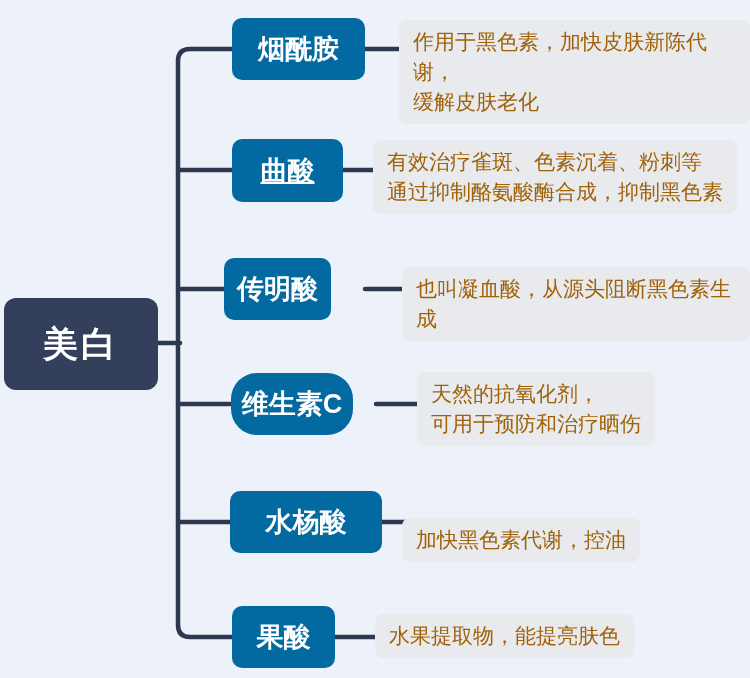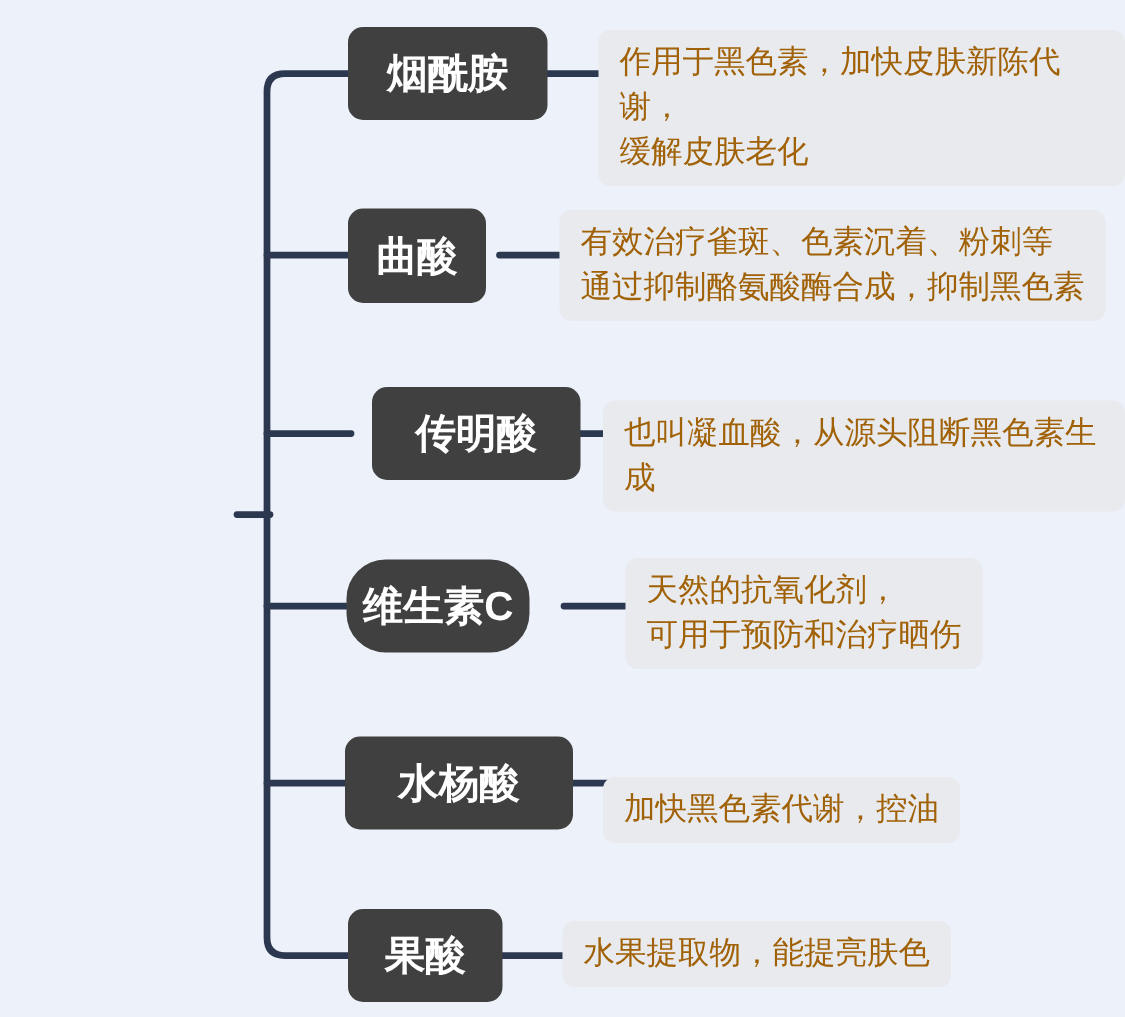--- a/index.html
+++ b/index.html
@@ -18,27 +18,27 @@
     position: absolute;
     display: flex; align-items: center; justify-content: center;
     box-sizing: border-box;
   }
   .root {
     left: 4px; top: 298px; width: 154px; height: 92px;
     background: #343f5b; border-radius: 12px;
     color: #ffffff; font-size: 35px; font-weight: bold; letter-spacing: 3px;
   }
   .branch {
-    background: #404040; border-radius: 10px;
+    background: #0369a1; border-radius: 10px;
     color: #ffffff; font-size: 27px; font-weight: 600;
     height: 62px;
   }
   .b1 { left: 232px; top: 18px;  width: 133px; }
-  .b2 { left: 232px; top: 139px; width: 92px; height: 63px; }
-  .b3 { left: 248px; top: 258px; width: 139px; }
+  .b2 { left: 232px; top: 139px; width: 111px; height: 63px; text-decoration: underline; }
+  .b3 { left: 224px; top: 258px; width: 107px; }
   .b4 { left: 231px; top: 373px; width: 122px; border-radius: 26px; }
   .b5 { left: 230px; top: 491px; width: 152px; }
   .b6 { left: 232px; top: 606px; width: 103px; justify-content: center; }
 
   .desc {
     position: absolute;
     display: inline-block;
     background: #e8eaee; border-radius: 8px;
     padding: 7px 14px;
     color: #a16207; font-size: 21px; line-height: 30px;
@@ -65,20 +65,23 @@
     <path d="M 178 404 L 234 404"></path>
     <path d="M 178 522 L 234 522"></path>
     <path d="M 365 49 L 402 49"></path>
     <path d="M 333 170 L 376 170"></path>
     <path d="M 365 289 L 405 289"></path>
     <path d="M 376 404 L 420 404"></path>
     <path d="M 361 522 L 405 522"></path>
     <path d="M 335 637 L 378 637"></path>
   </svg>
 
+  <div class="node root">
+    <span>美白</span>
+  </div>
 
   <div class="node branch b1">
     <span>烟酰胺</span>
   </div>
   <div class="desc d1">作用于黑色素，加快皮肤新陈代谢，
 缓解皮肤老化</div>
 
   <div class="node branch b2">
     <span>曲酸</span>
   </div>

